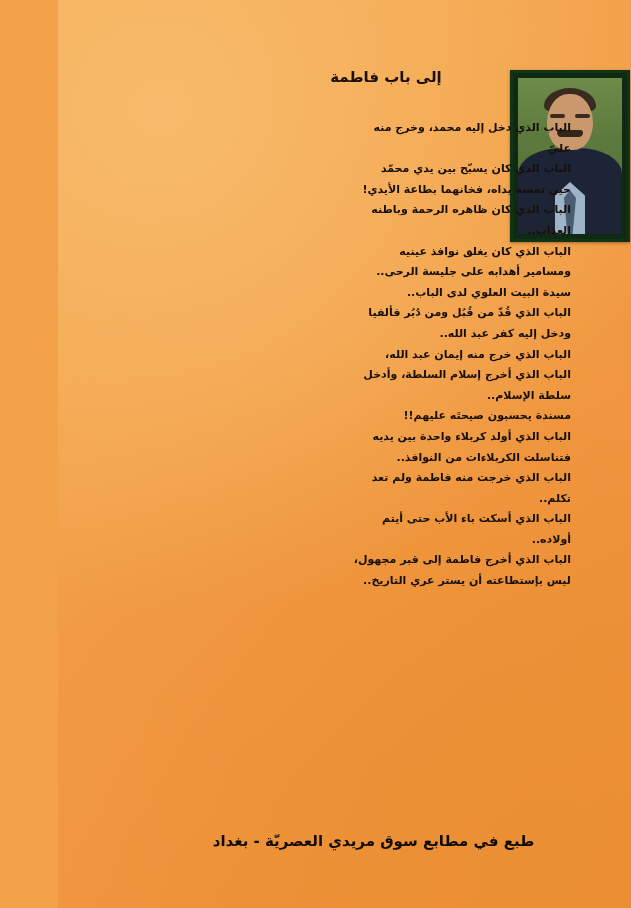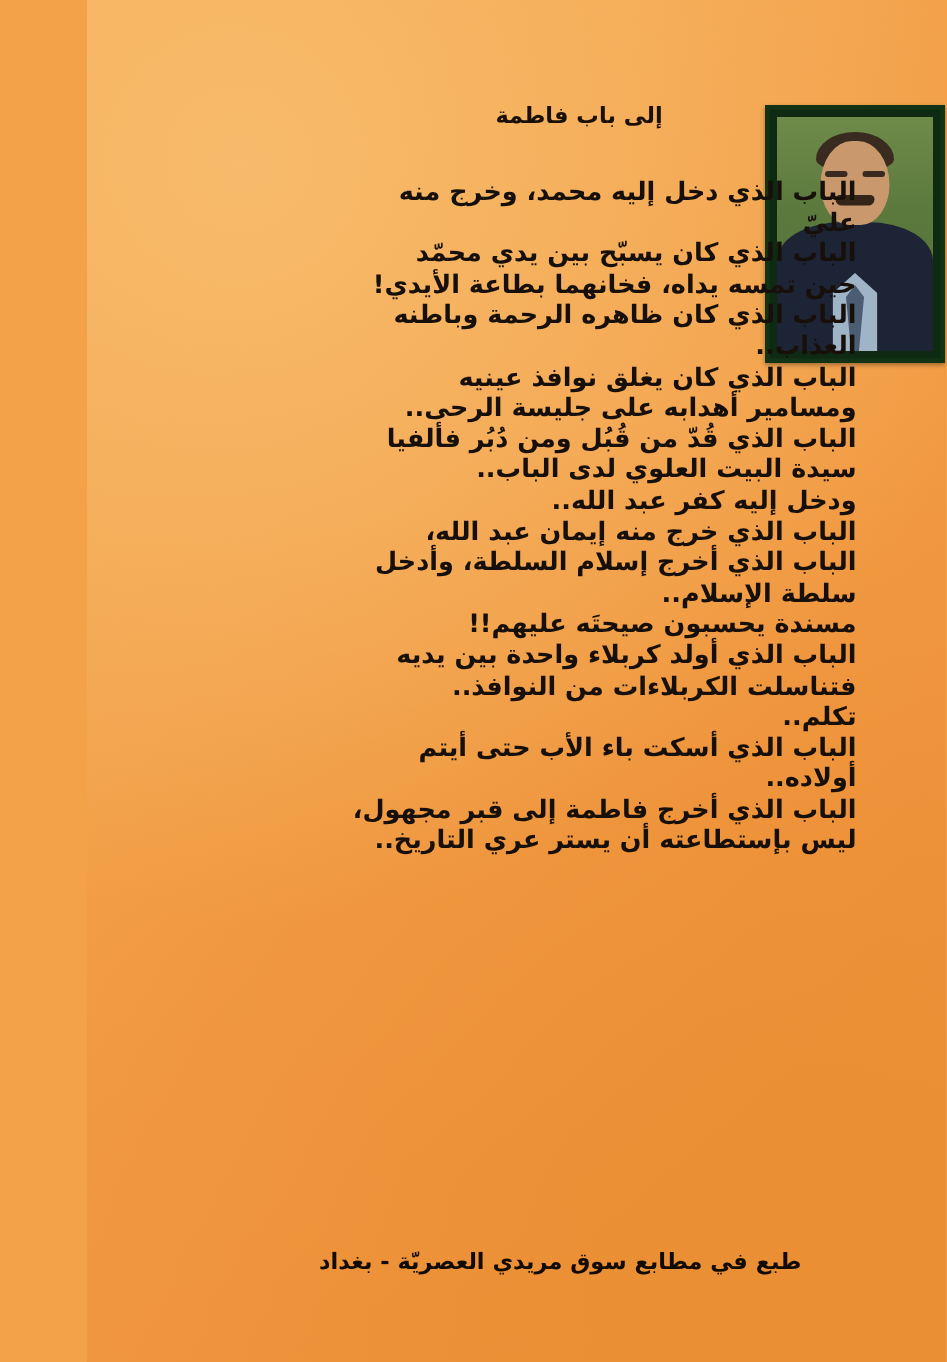--- a/index.html
+++ b/index.html
@@ -131,21 +131,21 @@
     color: #1a1006;
     letter-spacing: 0;
   }
   .poem-body {
     position: absolute;
     top: 118px;
     right: 60px;
     width: 388px;
     color: #17100a;
     font-family: "DejaVu Sans", sans-serif;
-    font-size: 17px;
+    font-size: 11px;
     font-weight: bold;
     line-height: 20.6px;
     text-align: right;
   }
   .poem-body .ln {
     display: block;
     white-space: pre-wrap;
   }
   .poem-body .ln.first {
     text-indent: 0;
@@ -186,29 +186,30 @@
 
   <div class="poem-body">
     <span class="ln first">الباب الذي دخل إليه محمد، وخرج منه</span>
     <span class="ln">عليّ</span>
     <span class="ln">الباب الذي كان يسبّح بين يدي محمّد</span>
     <span class="ln">حين تمسه يداه، فخانهما بطاعة الأيدي!</span>
     <span class="ln">الباب الذي كان ظاهره الرحمة وباطنه</span>
     <span class="ln">العذاب..</span>
     <span class="ln">الباب الذي كان يغلق نوافذ عينيه</span>
     <span class="ln">ومسامير أهدابه على جليسة الرحى..</span>
+    <span class="ln">سيدة البيت العلوي لدى الباب..</span>
     <span class="ln">الباب الذي قُدّ من قُبُل ومن دُبُر فألفيا</span>
-    <span class="ln">سيدة البيت العلوي لدى الباب..</span>
     <span class="ln">ودخل إليه كفر عبد الله..</span>
     <span class="ln">الباب الذي خرج منه إيمان عبد الله،</span>
     <span class="ln">الباب الذي أخرج إسلام السلطة، وأدخل</span>
     <span class="ln">سلطة الإسلام..</span>
     <span class="ln">مسندة يحسبون صيحتَه عليهم!!</span>
     <span class="ln">الباب الذي أولد كربلاء واحدة بين يديه</span>
     <span class="ln">فتناسلت الكربلاءات من النوافذ..</span>
+    <span class="ln">الباب الذي خرجت منه فاطمة ولم تعد</span>
     <span class="ln">تكلم..</span>
     <span class="ln">الباب الذي أسكت باء الأب حتى أيتم</span>
     <span class="ln">أولاده..</span>
     <span class="ln">الباب الذي أخرج فاطمة إلى قبر مجهول،</span>
     <span class="ln">ليس بإستطاعته أن يستر عري التاريخ..</span>
   </div>
 
   <div class="imprint">طبع في مطابع سوق مريدي العصريّة - بغداد</div>
 
 </div>

